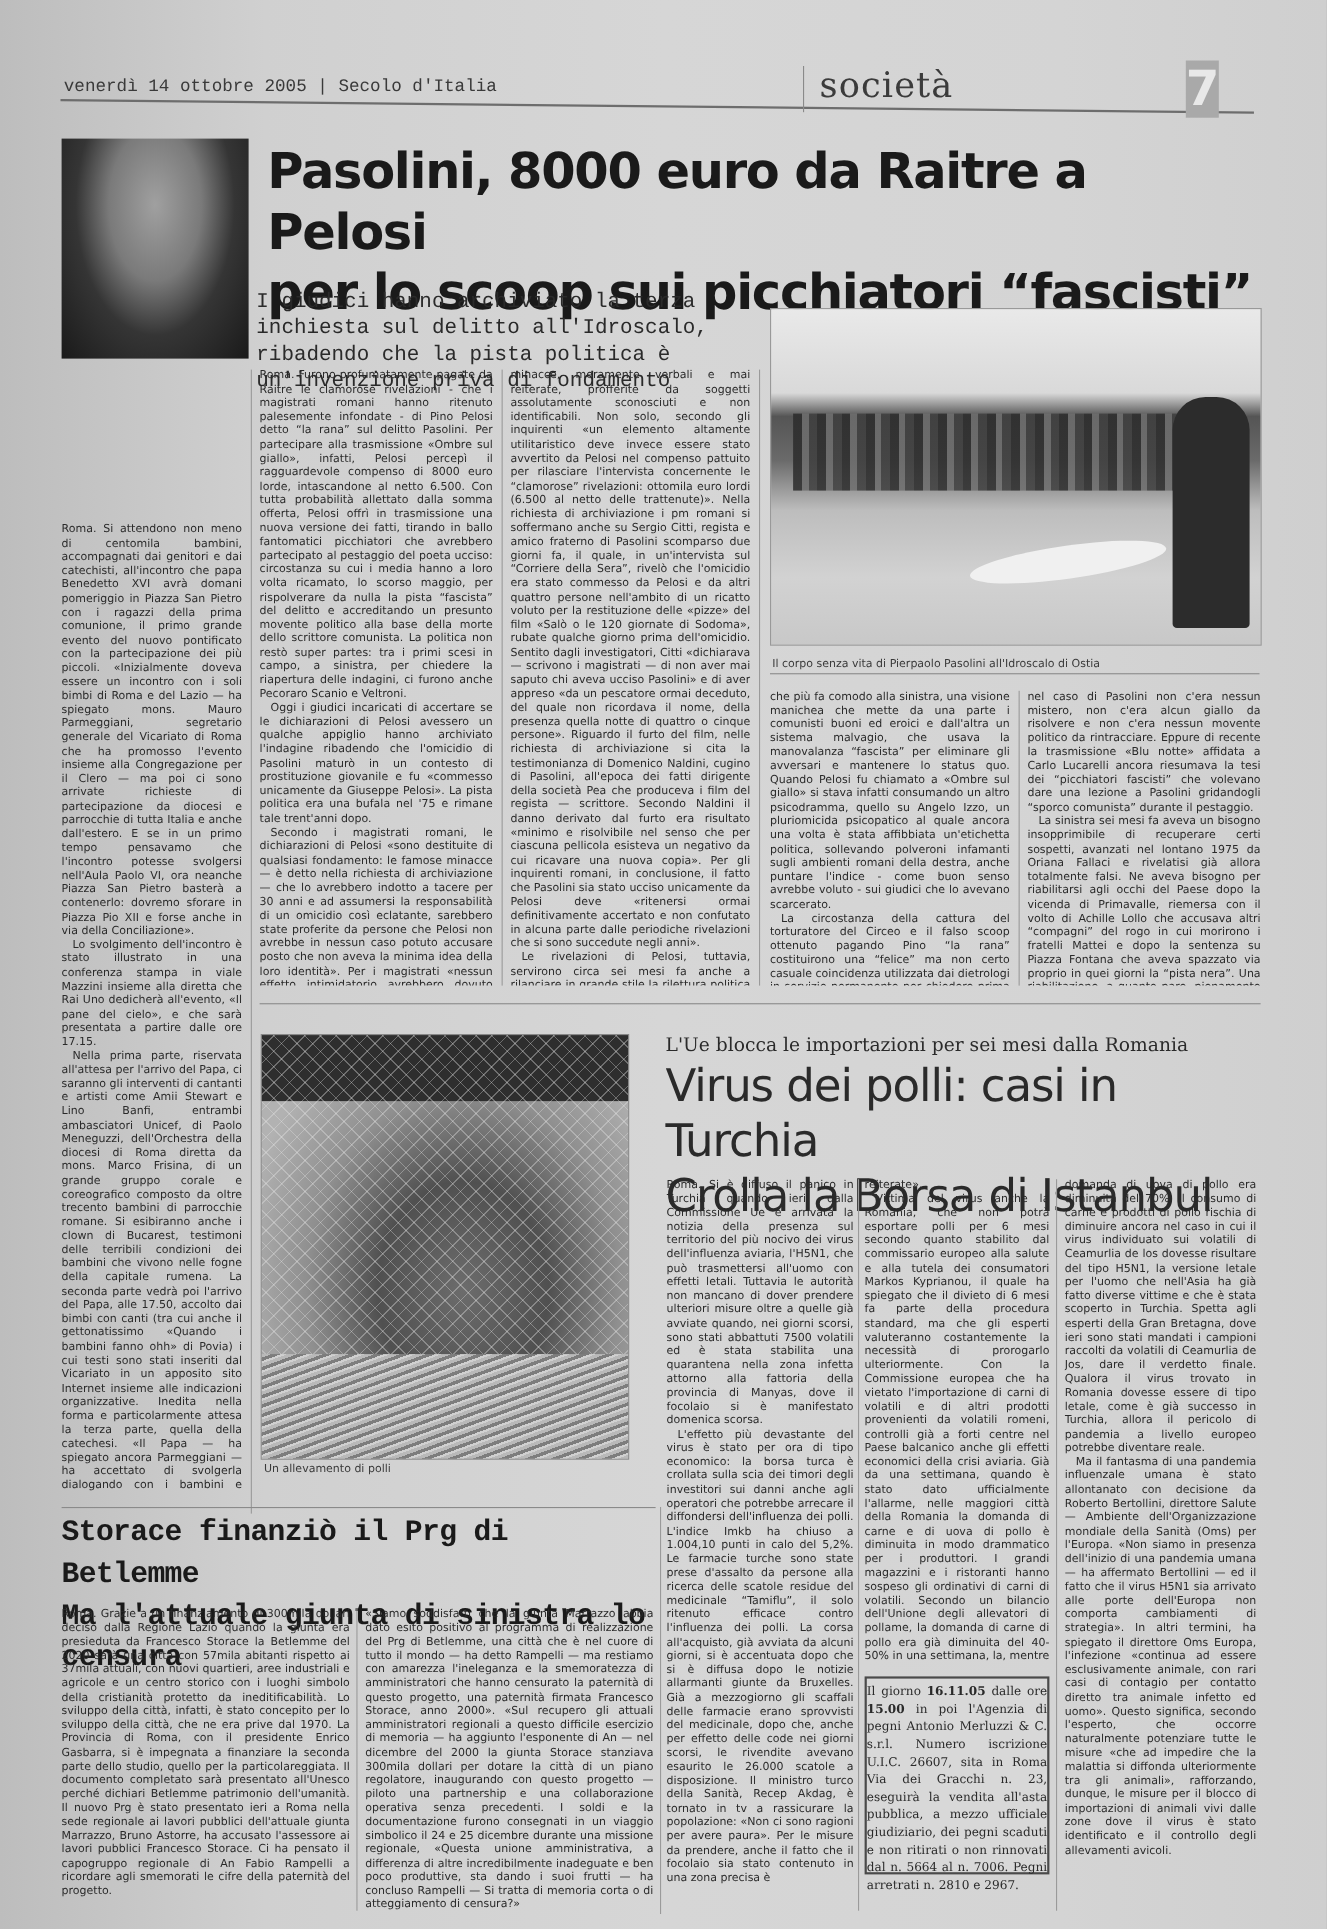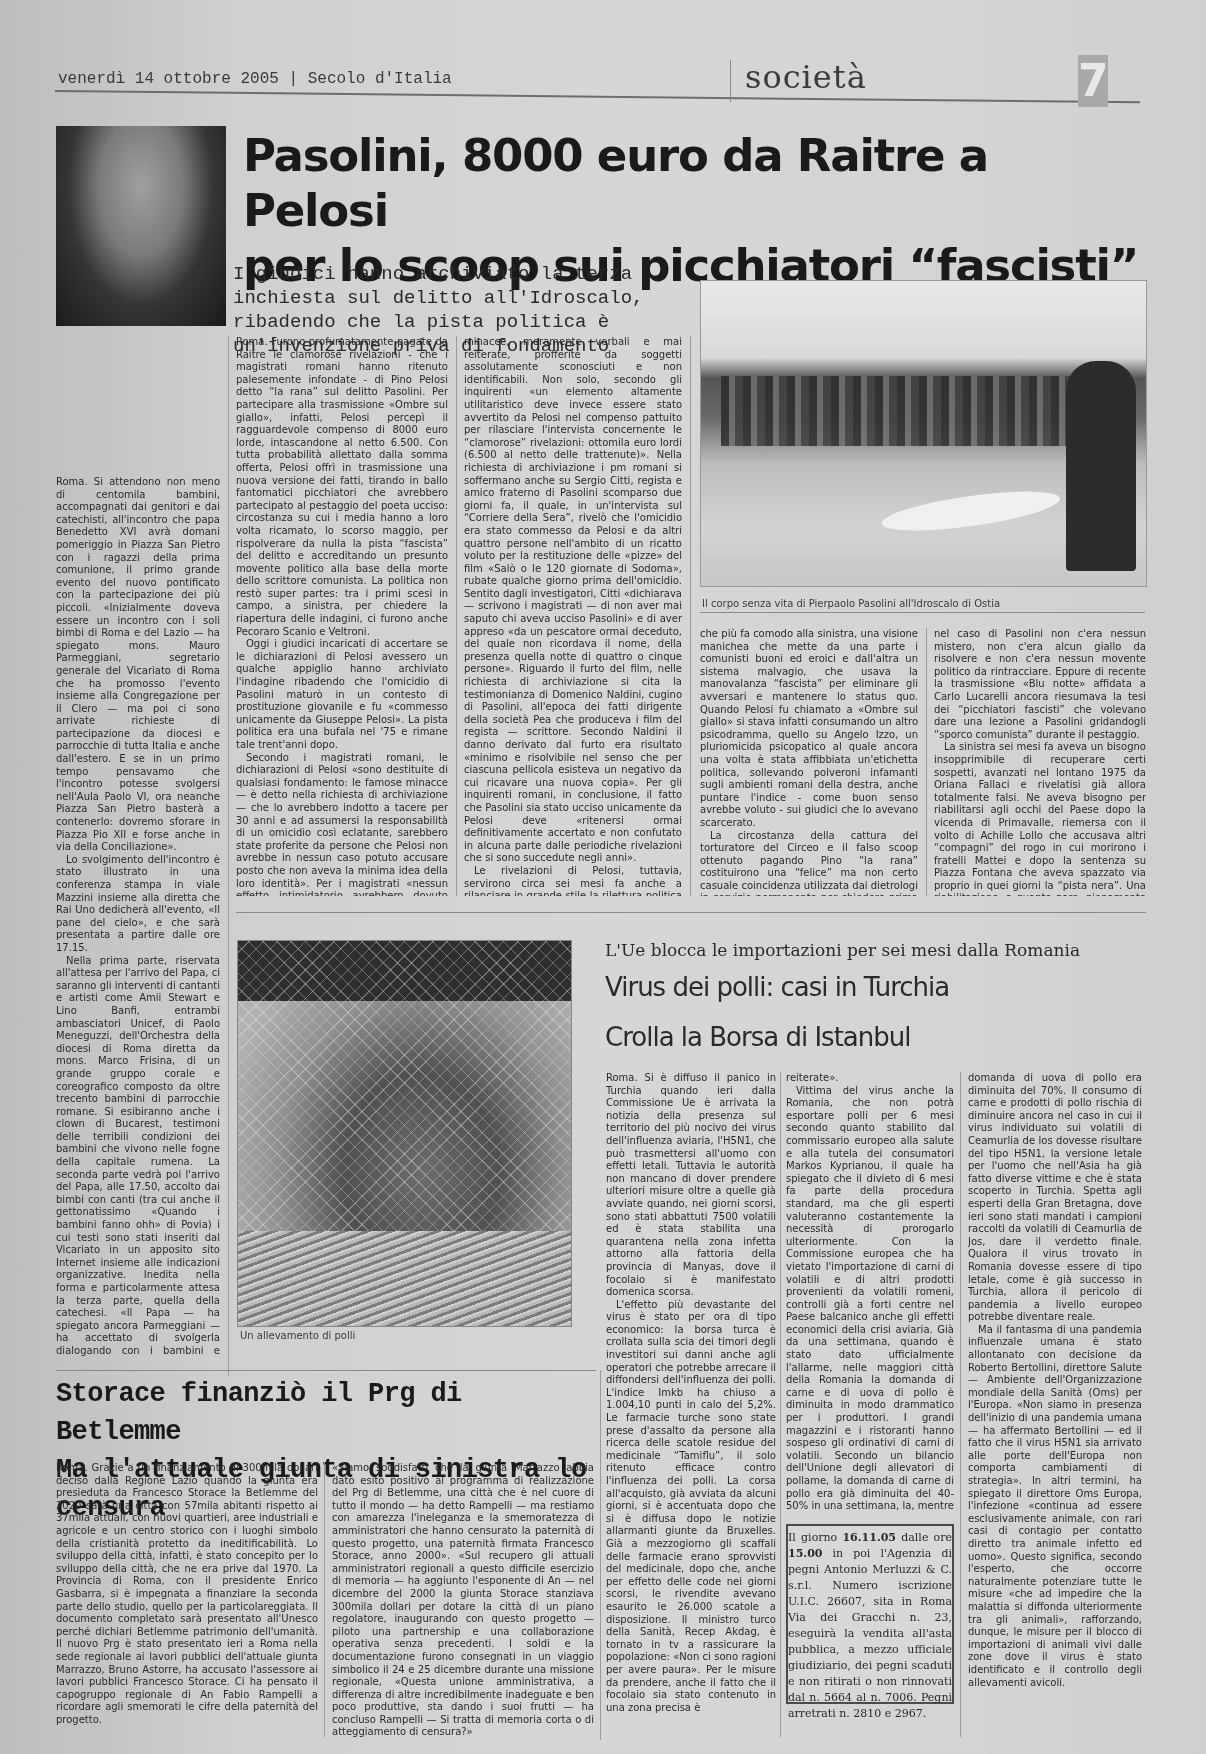--- a/index.html
+++ b/index.html
@@ -24,21 +24,21 @@
   .main-photo{left:700px;top:280px;width:445px;height:305px;background:linear-gradient(180deg,#e9e9e9 0%,#d9d9d9 25%,#555 32%,#6a6a6a 45%,#bdbdbd 60%,#d2d2d2 80%,#c8c8c8 100%);border:1px solid #999;}
   .main-photo .crowd{position:absolute;left:20px;top:95px;width:410px;height:70px;background:repeating-linear-gradient(90deg,#2b2b2b 0 8px,#6d6d6d 8px 14px,#3e3e3e 14px 22px);opacity:.85;}
   .main-photo .body-shape{position:absolute;left:180px;top:215px;width:180px;height:30px;background:#f0f0f0;border-radius:50%;transform:rotate(-8deg);}
   .main-photo .man{position:absolute;right:10px;top:80px;width:70px;height:210px;background:#2c2c2c;border-radius:30px 30px 4px 4px;}
   .caption{font-family:"DejaVu Sans",sans-serif;font-size:10px;color:#3a3a3a;}
   .chick-photo{left:237px;top:940px;width:333px;height:385px;background:radial-gradient(ellipse at 55% 60%,#6c6c6c 0%,#505050 30%,#8f8f8f 55%,#b2b2b2 80%);border:1px solid #888;}
   .chick-photo .mesh{position:absolute;inset:0;background:repeating-linear-gradient(45deg,transparent 0 9px,rgba(230,230,230,.35) 9px 10px),repeating-linear-gradient(-45deg,transparent 0 9px,rgba(230,230,230,.35) 9px 10px);}
   .chick-photo .roof{position:absolute;left:0;top:0;width:100%;height:60px;background:#2e2e2e;}
   .chick-photo .straw{position:absolute;left:0;bottom:0;width:100%;height:95px;background:repeating-linear-gradient(160deg,#b9b9b9 0 3px,#7d7d7d 3px 6px,#d0d0d0 6px 8px);}
   .kicker{left:605px;top:940px;font-family:"DejaVu Serif",serif;font-size:17px;color:#2a2a2a;}
-  .headline-virus{left:605px;top:962px;width:540px;font-family:"DejaVu Sans",sans-serif;font-size:26px;line-height:50px;color:#2a2a2a;letter-spacing:-1px;}
+  .headline-virus{left:605px;top:962px;width:540px;font-family:"DejaVu Sans",sans-serif;font-size:41px;line-height:50px;color:#2a2a2a;letter-spacing:-1px;}
   .headline-storace{left:56px;top:1375px;width:540px;font-family:Liberation Mono, monospace;font-weight:bold;font-size:27px;line-height:38px;color:#1a1a1a;letter-spacing:-0.6px;}
   .notice{left:786px;top:1524px;width:168px;height:180px;border:2px solid #4a4a4a;padding:4px 0;box-sizing:border-box;font-family:"DejaVu Serif",serif;font-size:11px;line-height:16px;text-align:justify;color:#2a2a2a;background:#d8d8d8;}
   .notice b{font-weight:bold;}
 </style>
 </head>
 <body>
 
 <div class="page">
 
   <div class="abs masthead-date">

